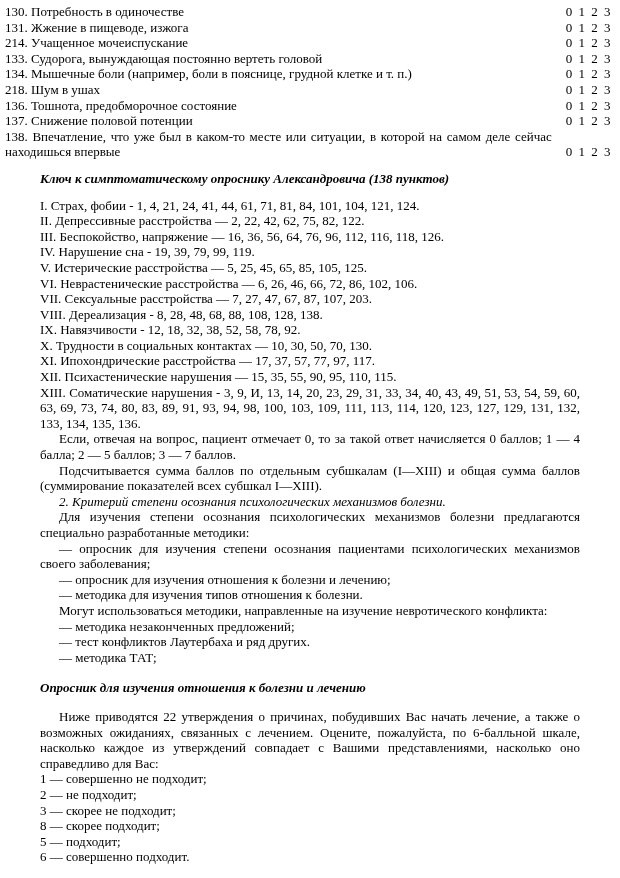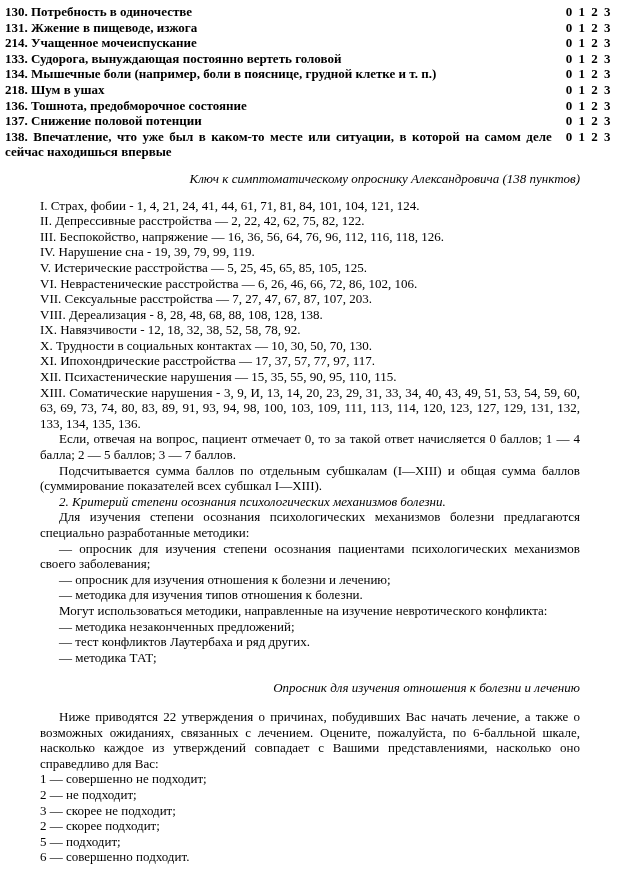--- a/index.html
+++ b/index.html
@@ -9,32 +9,31 @@
     height: 878px;
     overflow: hidden;
     font-family: "Liberation Serif", serif;
     font-size: 13px;
     line-height: 15.6px;
     color: #000000;
   }
   .page { padding: 4px 8px 0 5px; }
 
   
-  .symptom-row { display: flex; justify-content: space-between; align-items: flex-start; font-weight: bold; }
+  .symptom-row { display: flex; justify-content: space-between; align-items: flex-end; }
   .symptom-text { flex: 1 1 auto; padding-right: 14px; text-align: justify; }
   .symptom-scale { flex: 0 0 auto; white-space: nowrap; letter-spacing: 1.5px; }
 
   
   .inner { margin-left: 35px; margin-right: 32px; }
   .heading {
-    font-weight: normal;
+    font-weight: bold;
     font-style: italic;
     margin-top: 11px;
     margin-bottom: 11px;
-    text-align: right;
   }
   .heading-2 { margin-top: 15px; margin-bottom: 13px; }
   .jp { text-align: justify; }
   .indent { text-indent: 19px; }
   .italic { font-style: italic; }
 </style>
 </head>
 <body>
 
 <div class="page">
@@ -111,19 +110,19 @@
     <p class="jp indent">— методика ТАТ;</p>
 
     <div class="heading heading-2">Опросник для изучения отношения к болезни и лечению</div>
 
     <p class="jp indent">Ниже приводятся 22 утверждения о причинах, побудивших Вас начать лечение, а также о возможных ожиданиях, связанных с лечением. Оцените, пожалуйста, по 6-балльной шкале, насколько каждое из утверждений совпадает с Вашими представлениями, насколько оно справедливо для Вас:</p>
 
     <div>
       <p>1 — совершенно не подходит;</p>
       <p>2 — не подходит;</p>
       <p>3 — скорее не подходит;</p>
-      <p>2 — скорее подходит;</p>
+      <p>8 — скорее подходит;</p>
       <p>5 — подходит;</p>
       <p>6 — совершенно подходит.</p>
     </div>
   </div>
 
 </div>
 
 </body></html>

